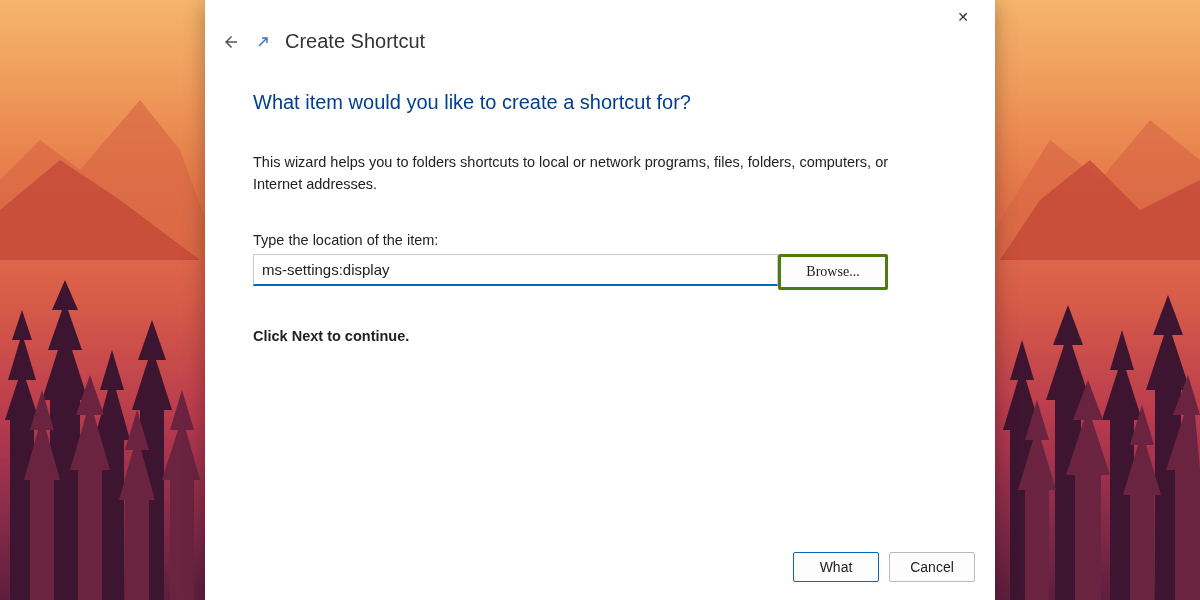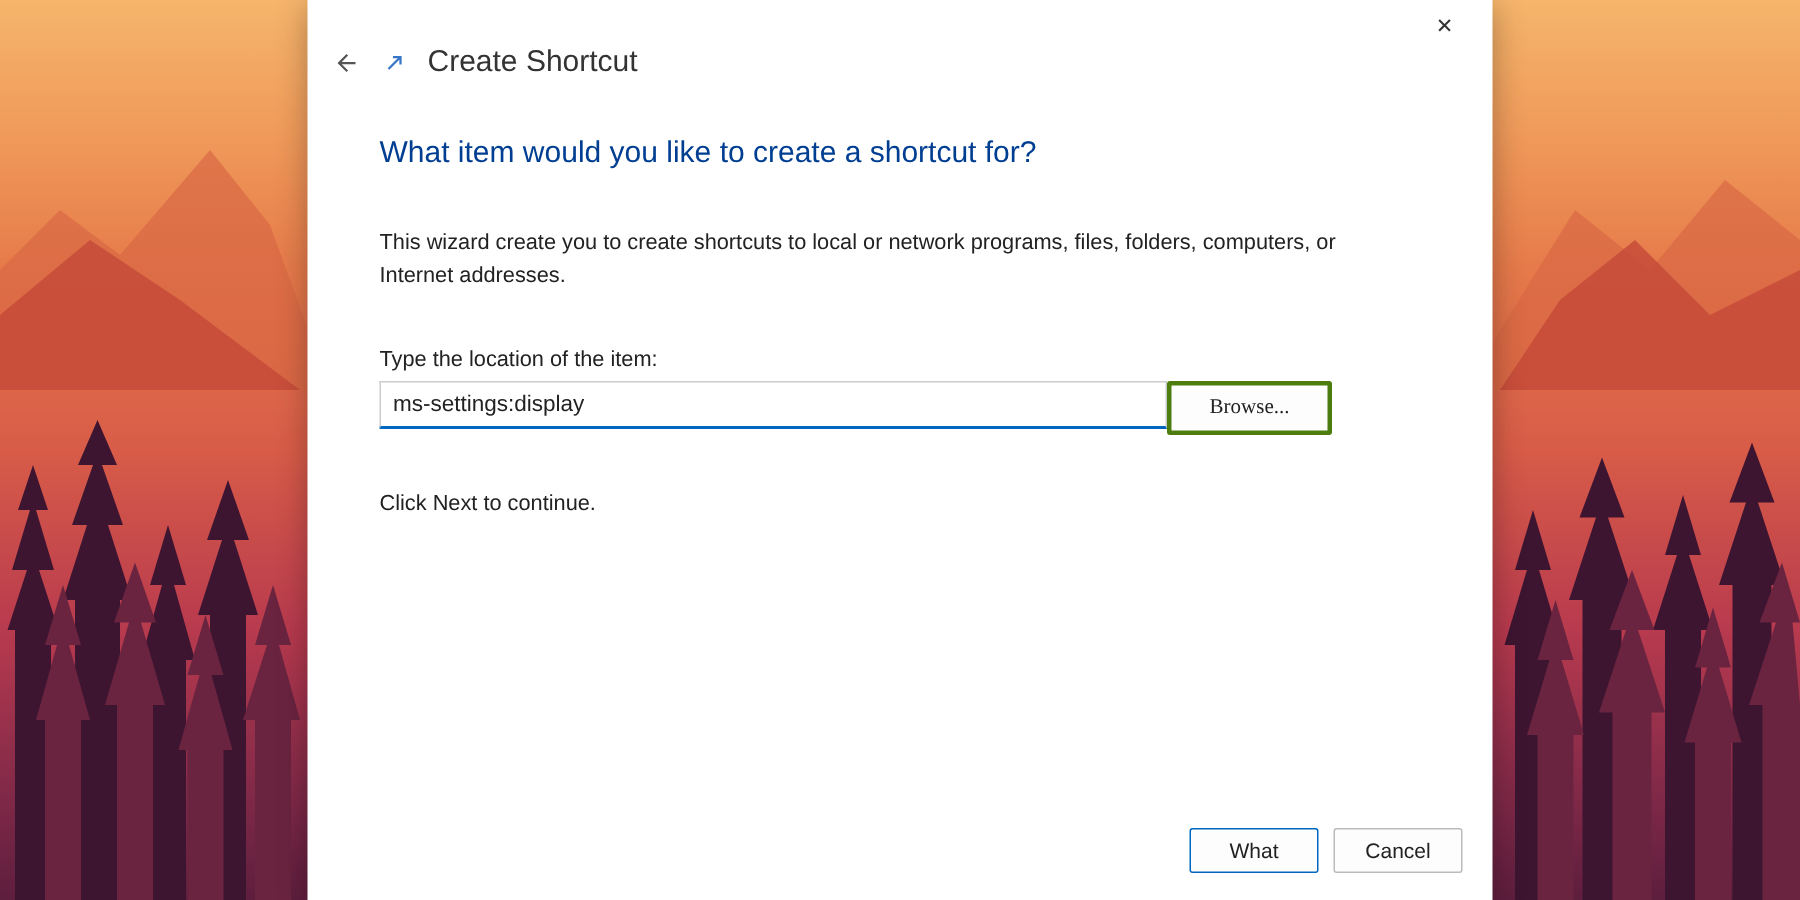--- a/index.html
+++ b/index.html
@@ -137,20 +137,21 @@
       background: #fdfdfd;
       font-size: 14px;
       font-family: Liberation Serif, serif;
       color: #222;
       cursor: pointer;
       border-radius: 2px;
     }
     .continue-text {
       color: #222;
       font-size: 14.5px;
+      font-weight: bold;
     }
     .dialog-footer {
       display: flex;
       justify-content: flex-end;
       gap: 10px;
       padding: 12px 20px 18px 20px;
     }
     .footer-button {
       width: 86px;
       height: 30px;
@@ -218,21 +219,21 @@
     <div class="shortcut-tiny-icon">
       <svg viewBox="0 0 12 12">
           <path d="M2 10 L10 2 M5 2 L10 2 L10 7" stroke="#3a76c8" stroke-width="1.5" fill="none"></path>
         </svg>
     </div>
     <div class="header-title">Create Shortcut</div>
   </div>
 
   <div class="dialog-body">
     <h1 class="question-heading">What item would you like to create a shortcut for?</h1>
-    <p class="description-text">This wizard create you to create shortcuts to local or network programs, files, folders, computers, or Internet addresses.</p>
+    <p class="description-text">This wizard helps you to folders shortcuts to local or network programs, files, folders, computers, or Internet addresses.</p>
     <div class="field-label">Type the location of the item:</div>
     <div class="input-row">
       <input type="text" class="location-input" value="ms-settings:display" style="">
       <button class="browse-button">Browse...</button>
     </div>
     <p class="continue-text">Click Next to continue.</p>
   </div>
 
   <div class="dialog-footer">
     <button class="footer-button primary">What</button>

